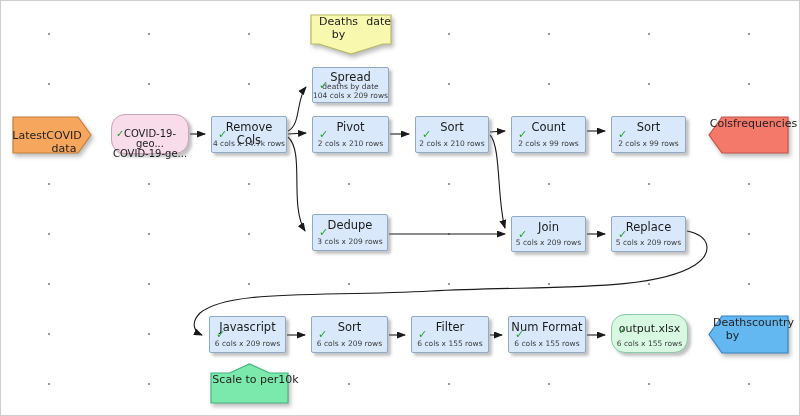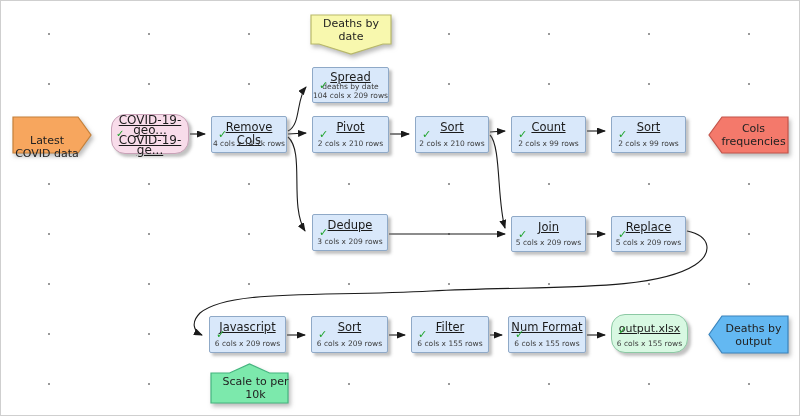--- a/index.html
+++ b/index.html
@@ -14,30 +14,30 @@
   }
   #edges{position:absolute;left:0;top:0;z-index:1;}
   .node{
     position:absolute;z-index:2;box-sizing:border-box;
     box-shadow:3px 3px 3px rgba(120,120,120,.45);
     text-align:center;color:#1b1b1b;
   }
   .node.process{background:#d9e8fa;border:1px solid #8fa9c7;border-radius:2px;}
   .node.input{background:#f8dcea;border:1px solid #c9a2b8;border-radius:14px;}
   .node.output{background:#d8f8e2;border:1px solid #8cc9a4;border-radius:14px;}
-  .titles{position:relative;margin-top:4px;font-size:11.5px;line-height:13px;text-decoration:underline;}
-  .node.input .titles{margin-top:0;font-size:12px;line-height:10px;}
+  .titles{position:relative;margin-top:4px;font-size:11.5px;line-height:13px;}
+  .node.input .titles{margin-top:14px;font-size:10px;line-height:10px;}
   .node.output .titles{margin-top:7px;font-size:11px;}
   .node.spread .titles{margin-top:3px;}
   .subs{position:absolute;left:0;right:0;bottom:4px;font-size:7.5px;line-height:9px;color:#3c3c3c;}
   .node.spread .subs{bottom:2px;}
   .chk{position:absolute;font-size:11px;font-weight:bold;z-index:3;}
   .note{position:absolute;z-index:2;}
   .note svg{position:absolute;left:0;top:0;overflow:visible;filter:drop-shadow(2.5px 3px 2px rgba(120,120,120,.5));}
-  .note-text{position:absolute;left:0;right:0;display:flex;flex-direction:column;
+  .note-text{position:absolute;left:0;right:0;display:flex;flex-direction:row;
     justify-content:center;text-align:center;font-size:11px;line-height:13px;color:#222;}
 </style>
 </head>
 <body>
 
 <div id="canvas">
     <svg id="edges" width="798" height="414">
       <defs>
         <marker id="arw" markerWidth="9" markerHeight="7" refX="8" refY="3.5" orient="auto" markerUnits="userSpaceOnUse">
           <path d="M0,0 L9,3.5 L0,7 z" fill="#1a1a1a"></path>
@@ -228,16 +228,16 @@
         <div>Cols</div>
         <div>frequencies</div>
       </div>
     </div>
     <div class="note" style="left: 708px; top: 315px; width: 79px; height: 37px;">
       <svg width="85" height="43">
         <polygon points="13,0 79,0 79,37 13,37 0,18.5" fill="#63b8f2" stroke="#3a84bd" stroke-width="1.2"></polygon>
       </svg>
       <div class="note-text" style="top: 0px; height: 37px; left: 10px; width: 69px;">
         <div>Deaths by</div>
-        <div>output</div>
+        <div>country</div>
       </div>
     </div>
   </div>
 
 </body></html>

